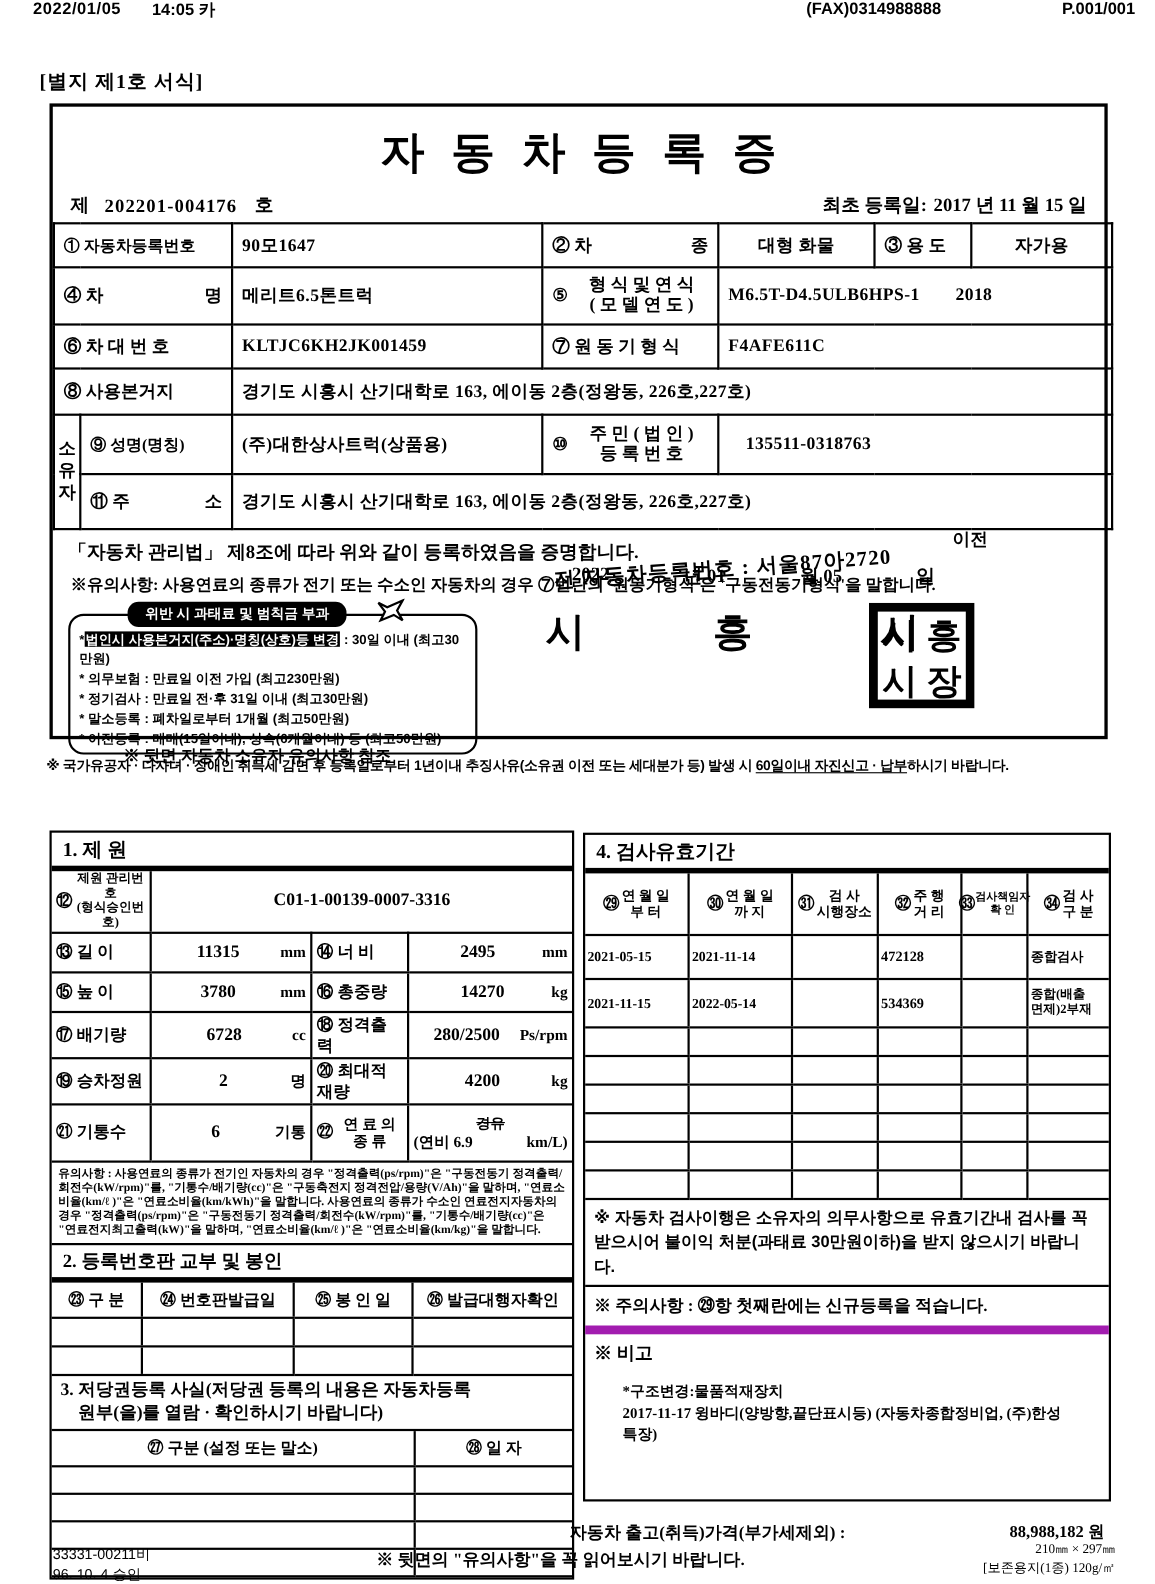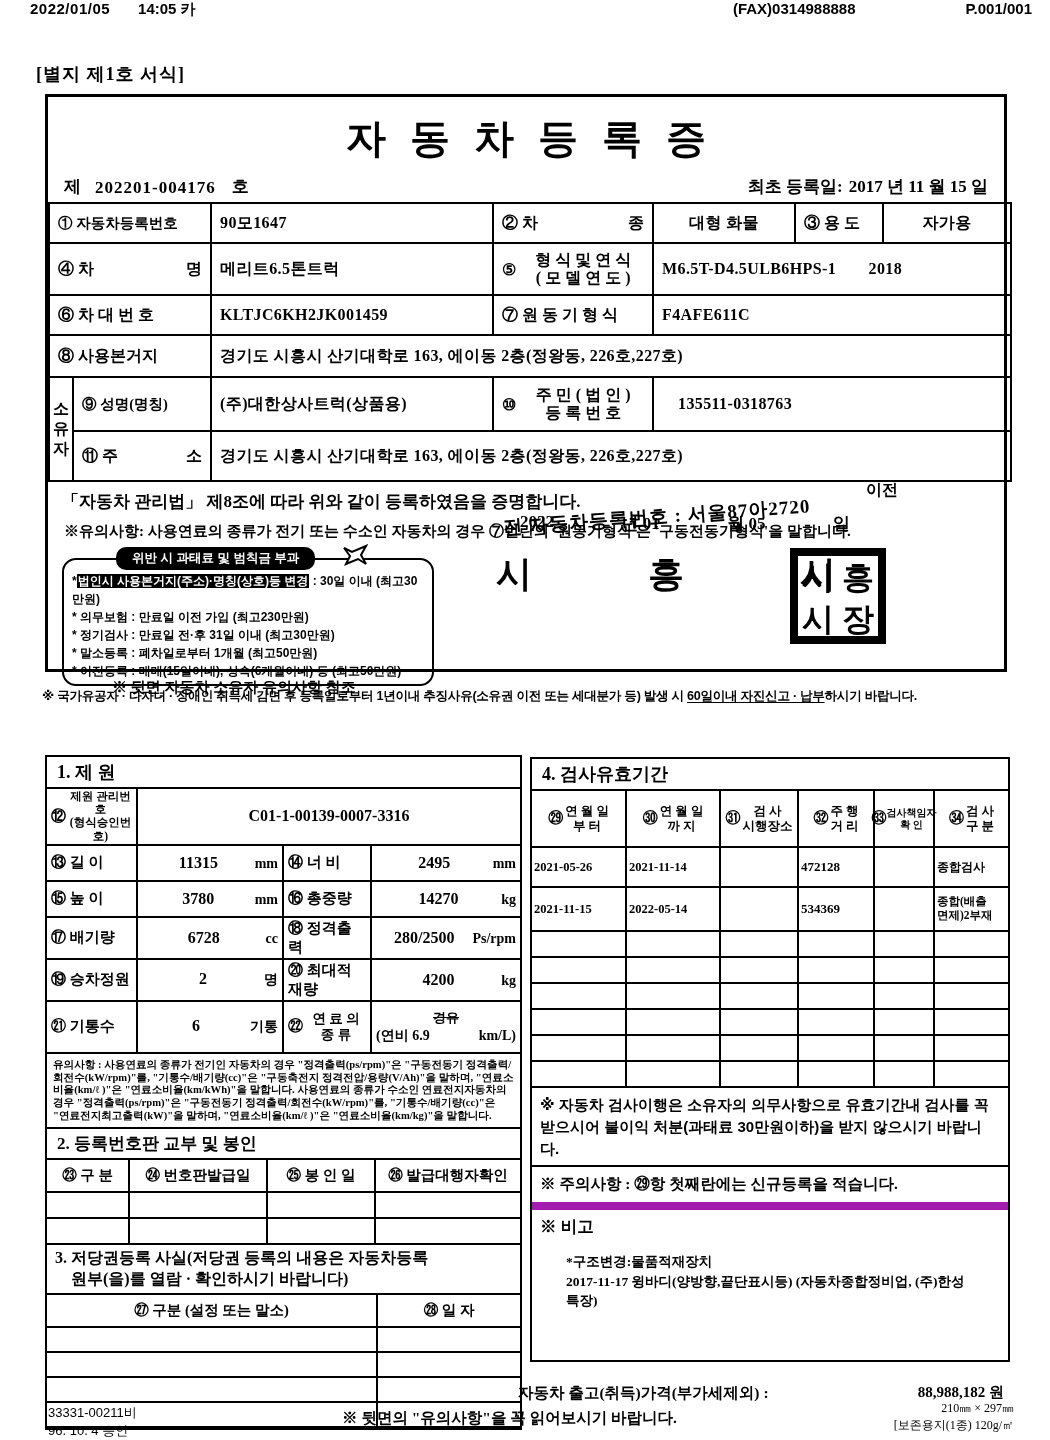--- a/index.html
+++ b/index.html
@@ -55,21 +55,21 @@
   .issue-city{position:absolute;top:68px;left:448px;width:340px;display:flex;justify-content:space-between;font-size:36px;font-weight:bold;}
   .seal{position:absolute;top:66px;left:742px;}
 
   .tax-note{position:absolute;top:688px;left:42px;width:975px;font-size:12.6px;font-weight:bold;letter-spacing:-.3px;}
   .tax-note u{text-underline-offset:2px;}
 
   
   .col-left{position:absolute;top:755px;left:45px;width:477px;}
   .col-right{position:absolute;top:757px;left:530px;width:480px;}
   .secbox{border:2px solid #000;box-sizing:border-box;background:#fff;}
-  .sec-title{font-size:18px;font-weight:bold;padding:3px 10px;border-bottom:2px solid #000000;}
+  .sec-title{font-size:18px;font-weight:bold;padding:3px 10px;border-bottom:5px solid #000000;}
   table.spec{width:100%;border-collapse:collapse;table-layout:fixed;}
   table.spec td{border:1px solid #000;border-width:0 0 2px 2px;padding:1px 4px;font-size:15px;font-weight:bold;box-sizing:border-box;}
   table.spec td:first-child{border-left:0;}
   .vcell{display:flex;justify-content:space-between;align-items:baseline;}
   .vcell .v{flex:1;text-align:center;font-size:16px;}
   .vcell .u{font-size:14px;}
   .spec-note{padding:5px 6px;font-size:10.6px;line-height:1.2;font-weight:bold;border-bottom:2px solid #000;}
   table.plain{width:100%;border-collapse:collapse;table-layout:fixed;}
   table.plain td,table.plain th{border:1px solid #000;border-width:0 0 2px 2px;padding:2px 4px;font-size:14.5px;font-weight:bold;text-align:center;box-sizing:border-box;}
   table.plain td:first-child,table.plain th:first-child{border-left:0;}
@@ -478,21 +478,21 @@
               </span>
             </th>
         <th>
               <span class="hcell">
                 <span class="cnum">㉞</span>
                 <span class="hl"><span>검    사</span><br><span>구    분</span></span>
               </span>
             </th>
       </tr>
       <tr style="height:40px">
-        <td style="font-size:12.5px">2021-05-26</td>
+        <td style="font-size:12.5px">2021-05-15</td>
         <td style="font-size:12.5px">2021-11-14</td>
         <td></td>
         <td>472128</td>
         <td></td>
         <td style="font-size:12px">종합검사</td>
       </tr>
       <tr style="height:44px">
         <td style="font-size:12.5px">2021-11-15</td>
         <td style="font-size:12.5px">2022-05-14</td>
         <td></td>

